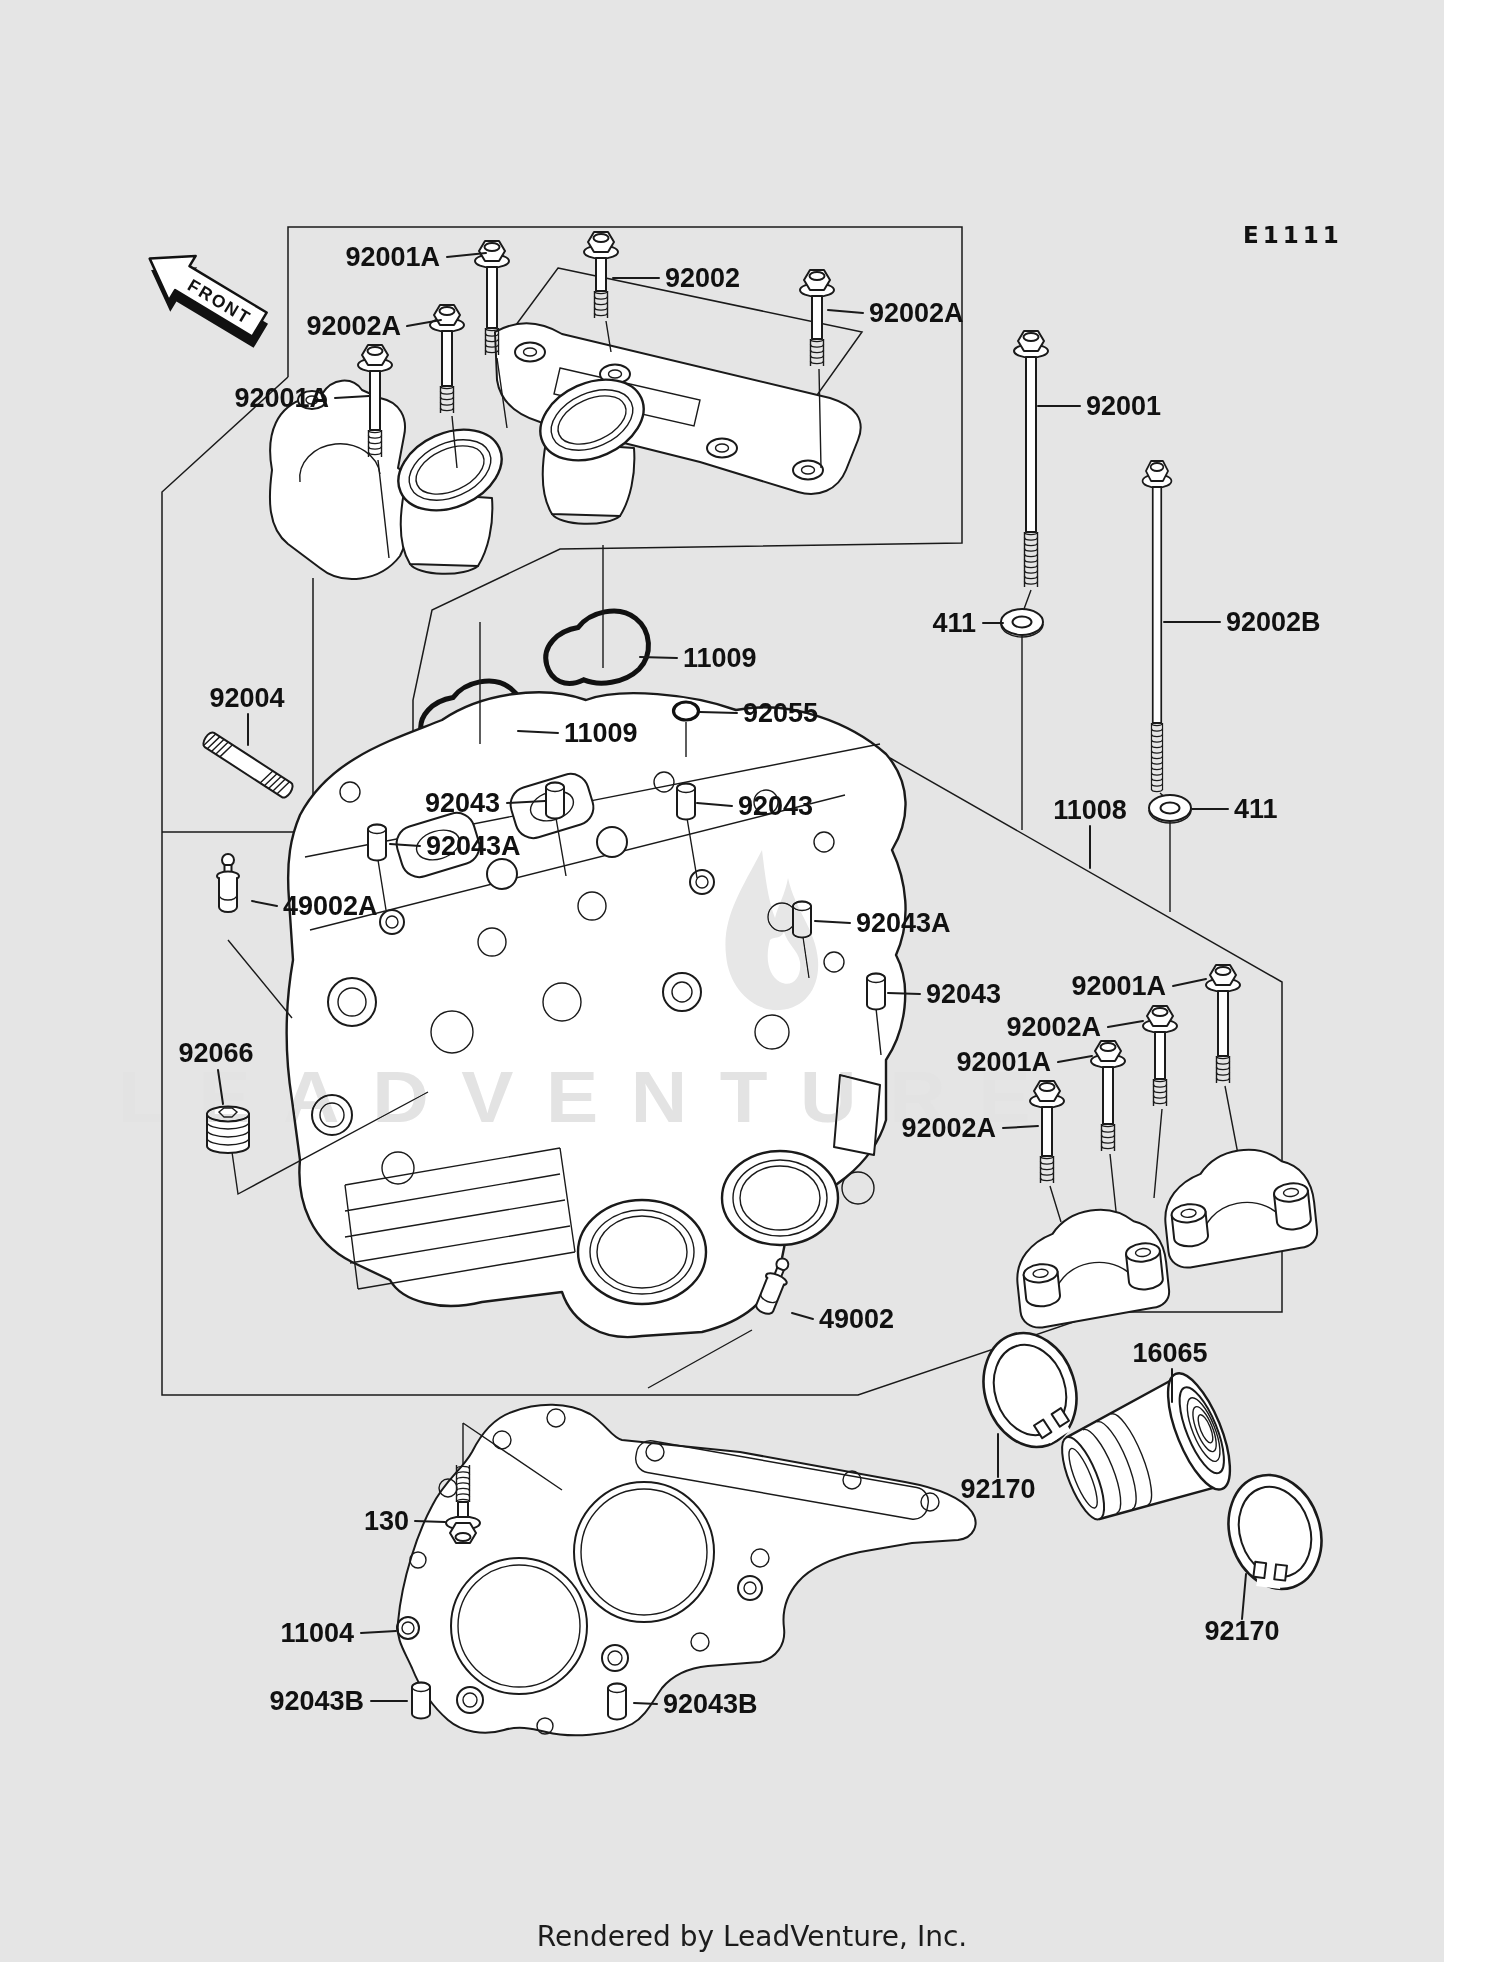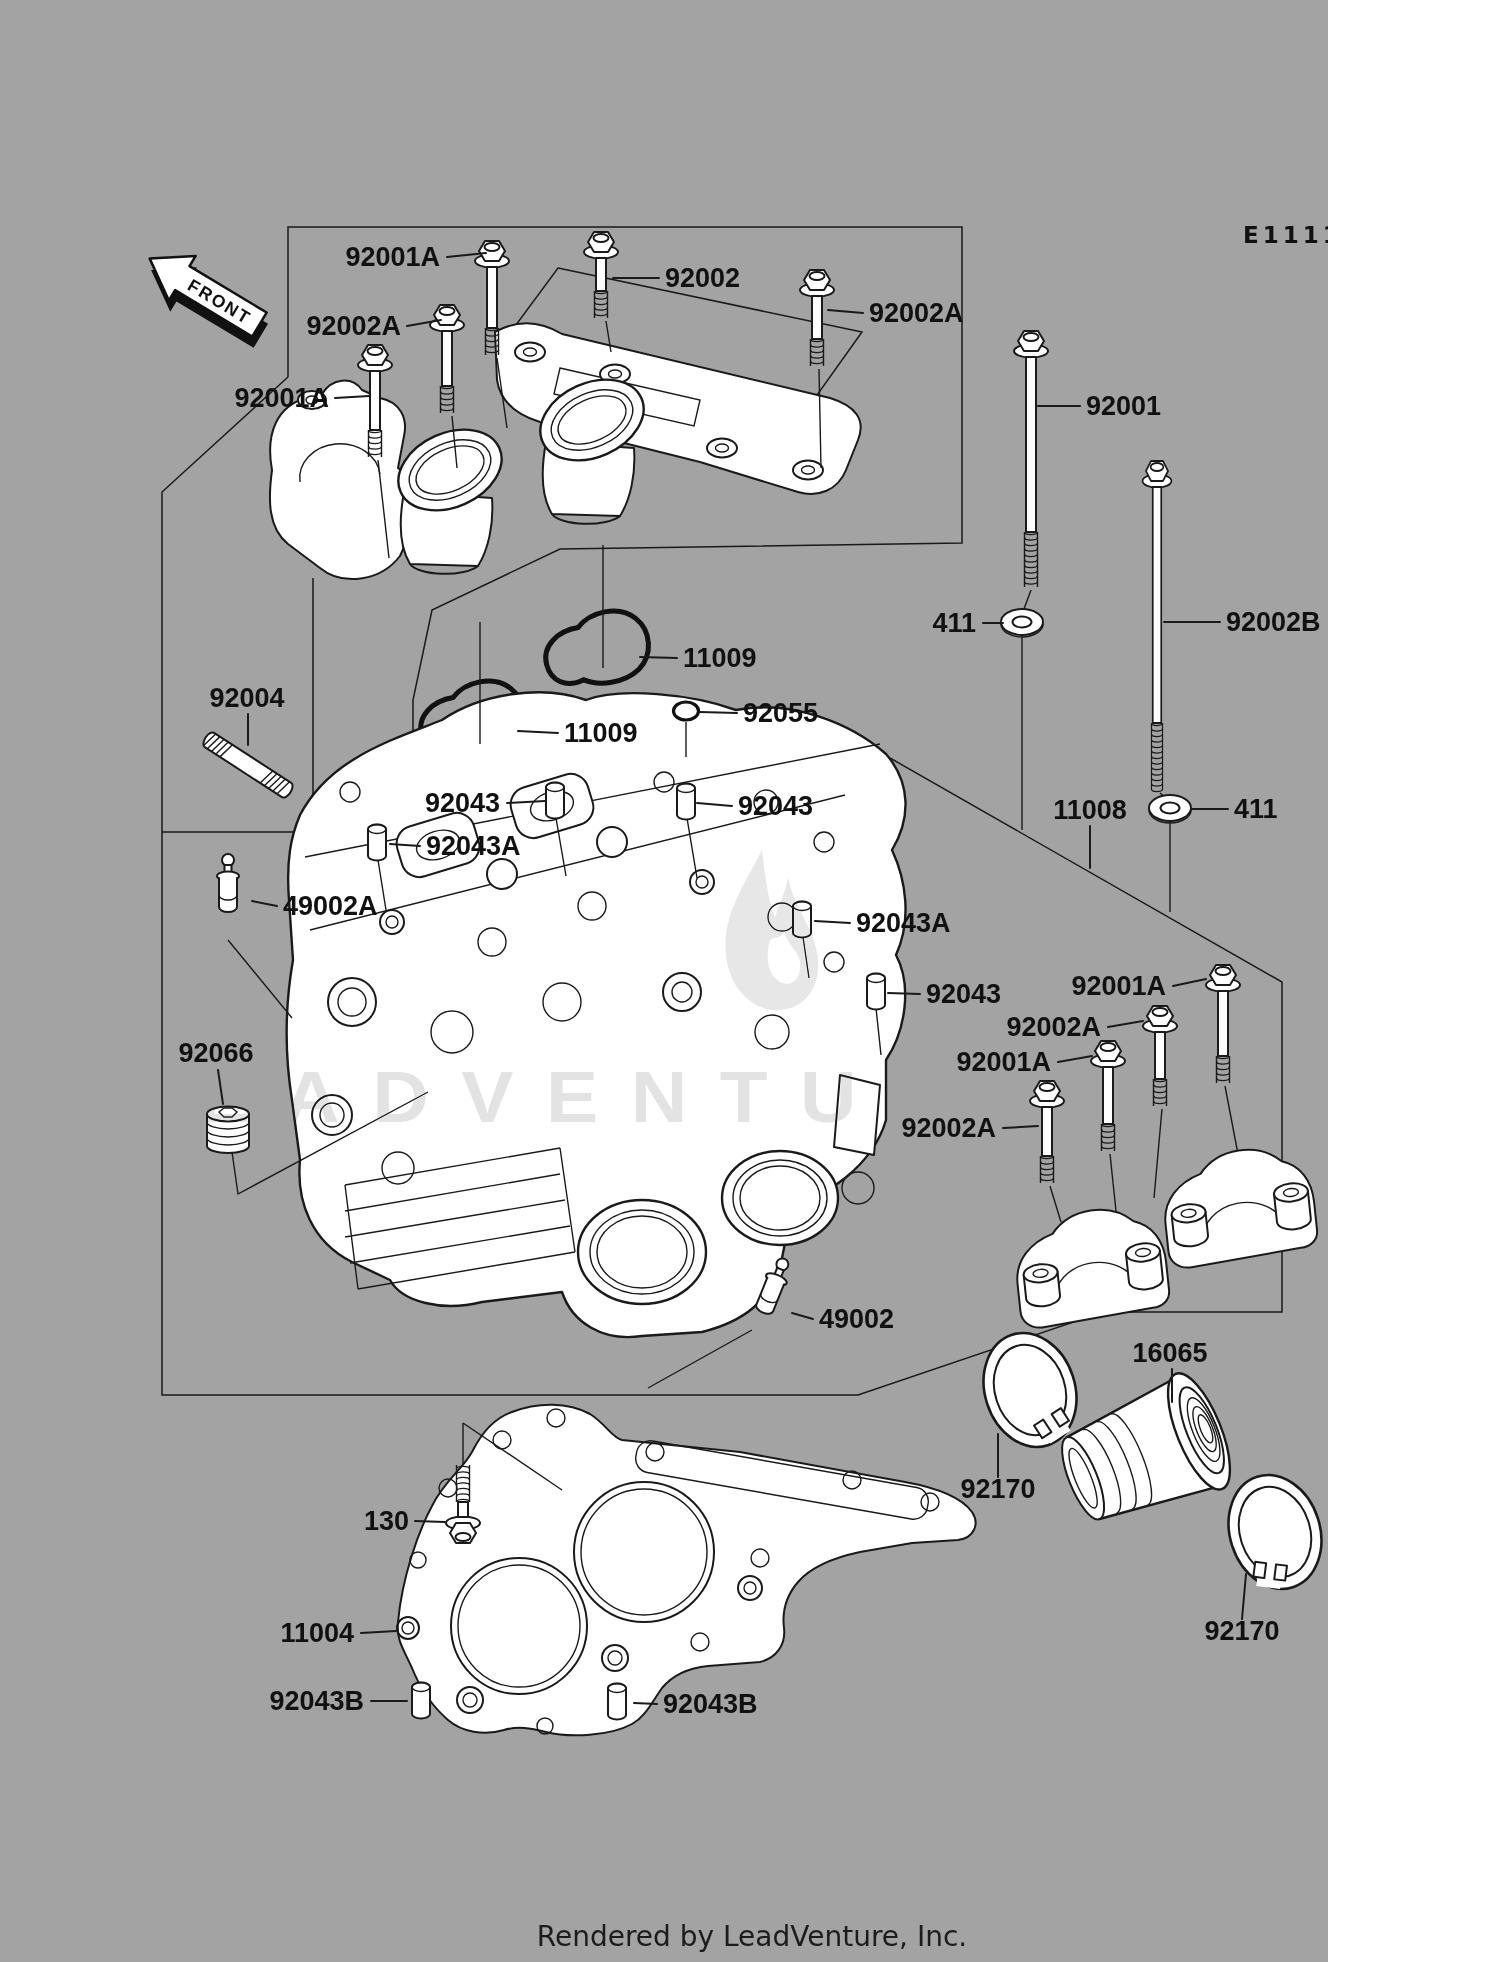--- a/index.html
+++ b/index.html
@@ -1,16 +1,16 @@
 <!DOCTYPE html>
 <html><head>
 <meta charset="utf-8">
 <style>
   html,body{margin:0;padding:0;background:#ffffff;}
-  .stage{position:relative;width:1328px;height:1962px;background:#a3a3a3;overflow:hidden;
+  .stage{position:relative;width:1444px;height:1962px;background:#e5e5e5;overflow:hidden;
          font-family:"Liberation Sans", sans-serif;}
   svg{position:absolute;left:0;top:0;}
   .ln{stroke:#1a1a1a;stroke-width:2;fill:none;stroke-linecap:round;stroke-linejoin:round;}
   .ln2{stroke:#1a1a1a;stroke-width:2.4;fill:none;stroke-linejoin:round;}
   .thin{stroke:#1a1a1a;stroke-width:1.4;fill:none;}
   .bnd{stroke:#1a1a1a;stroke-width:1.5;fill:none;}
   .wh{fill:#ffffff;}
   .thick{stroke:#111;stroke-width:5;fill:none;}
   .callout{font:bold 27px "Liberation Sans", sans-serif;fill:#111;}
   .small-note{font:normal 23px "DejaVu Sans", sans-serif;letter-spacing:4px;fill:#111;font-weight:bold;}

